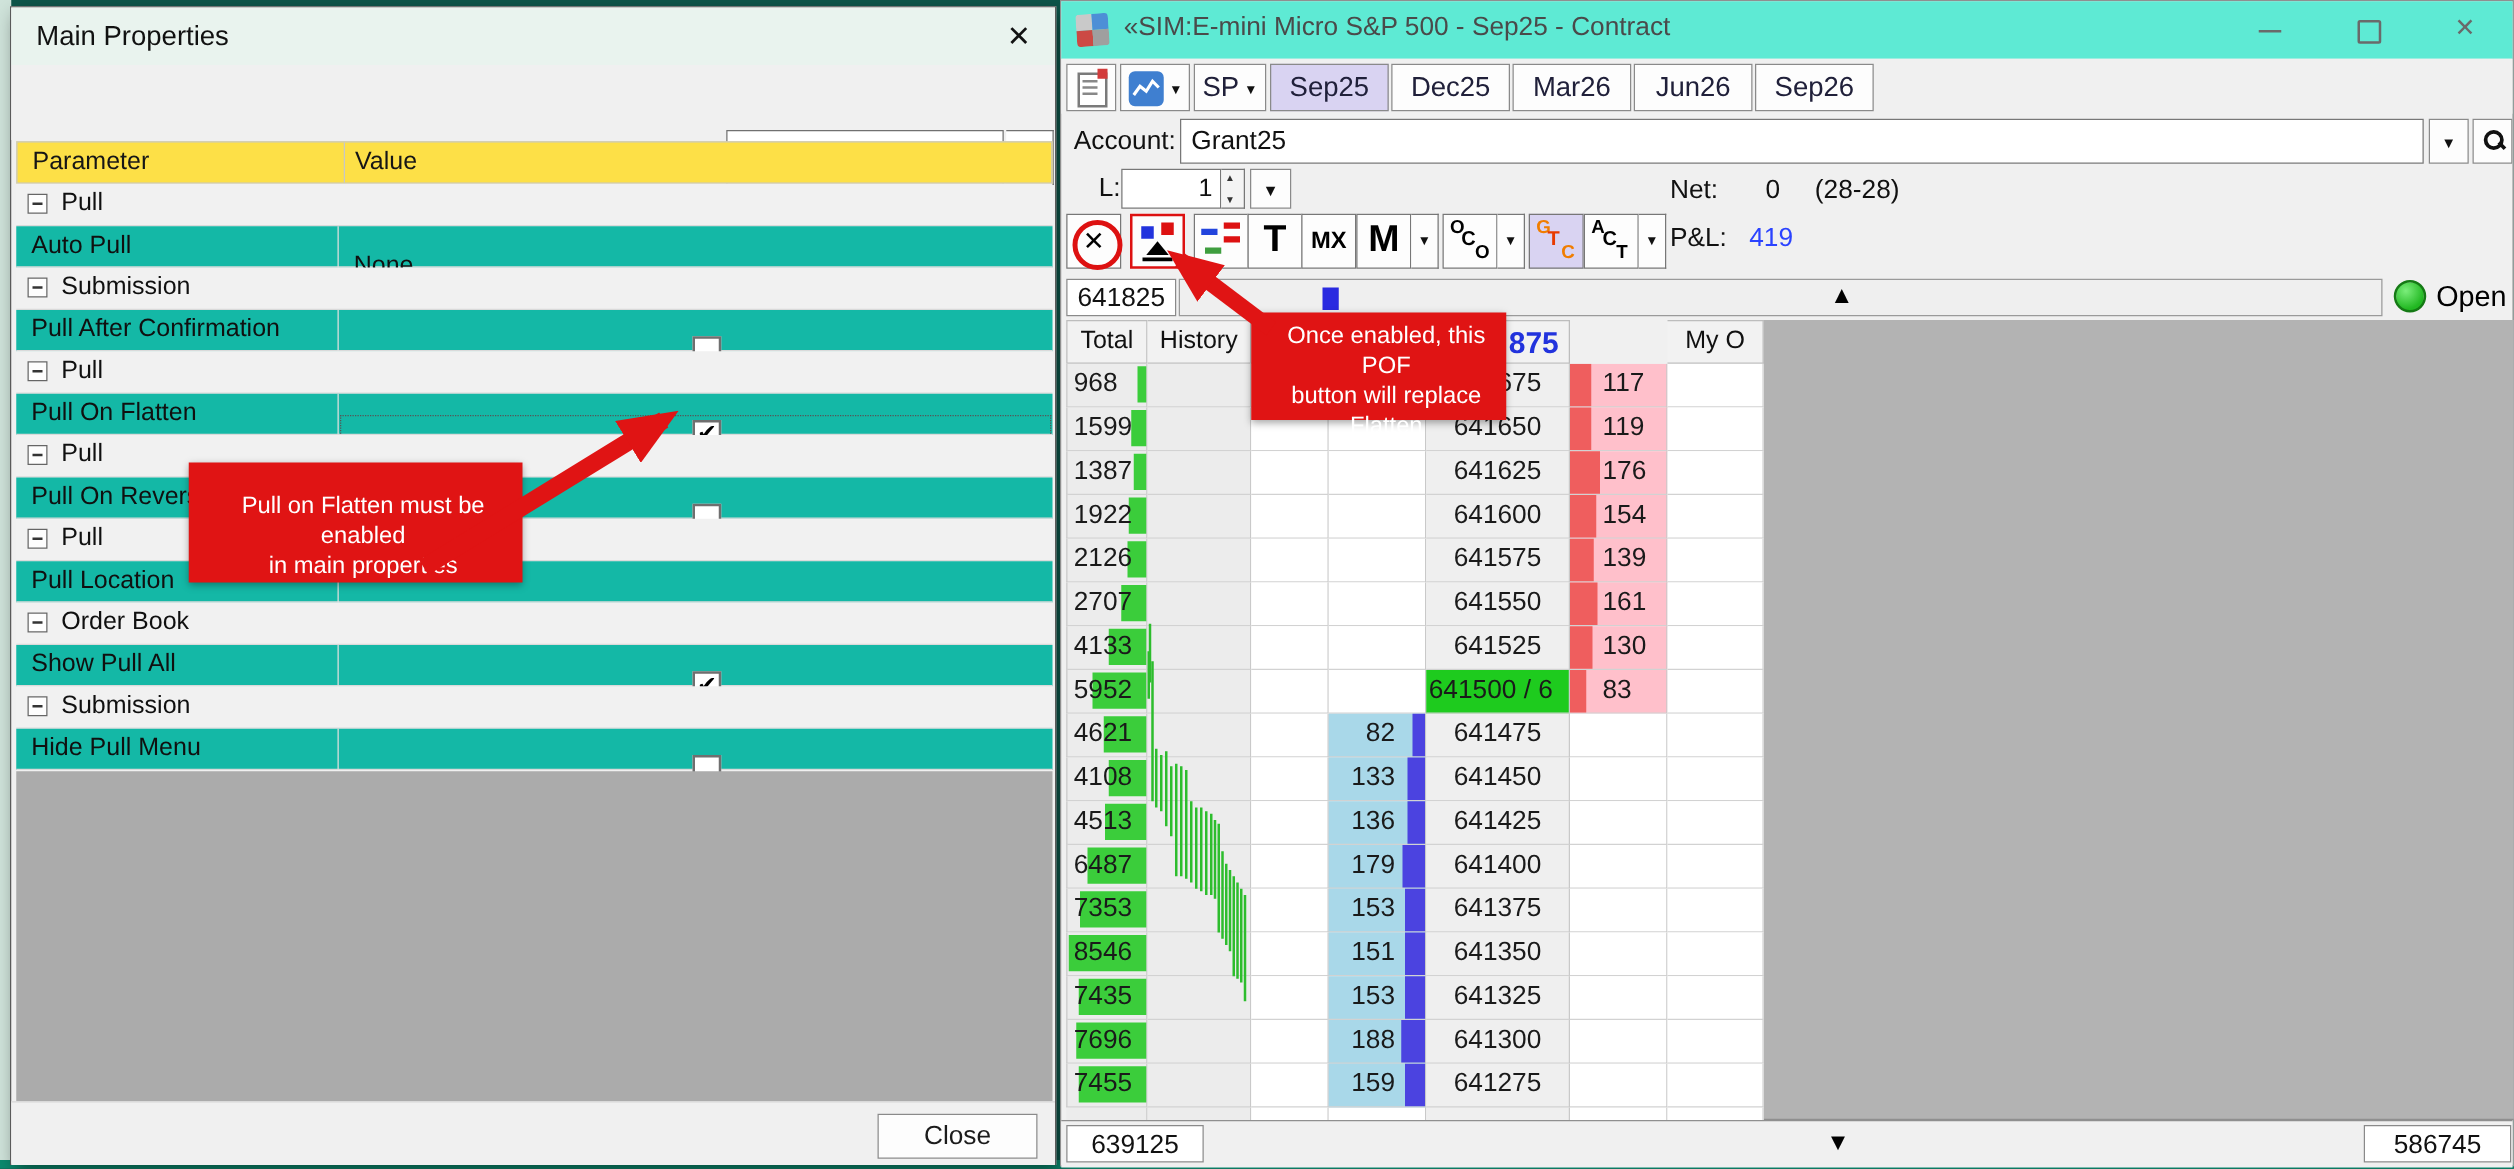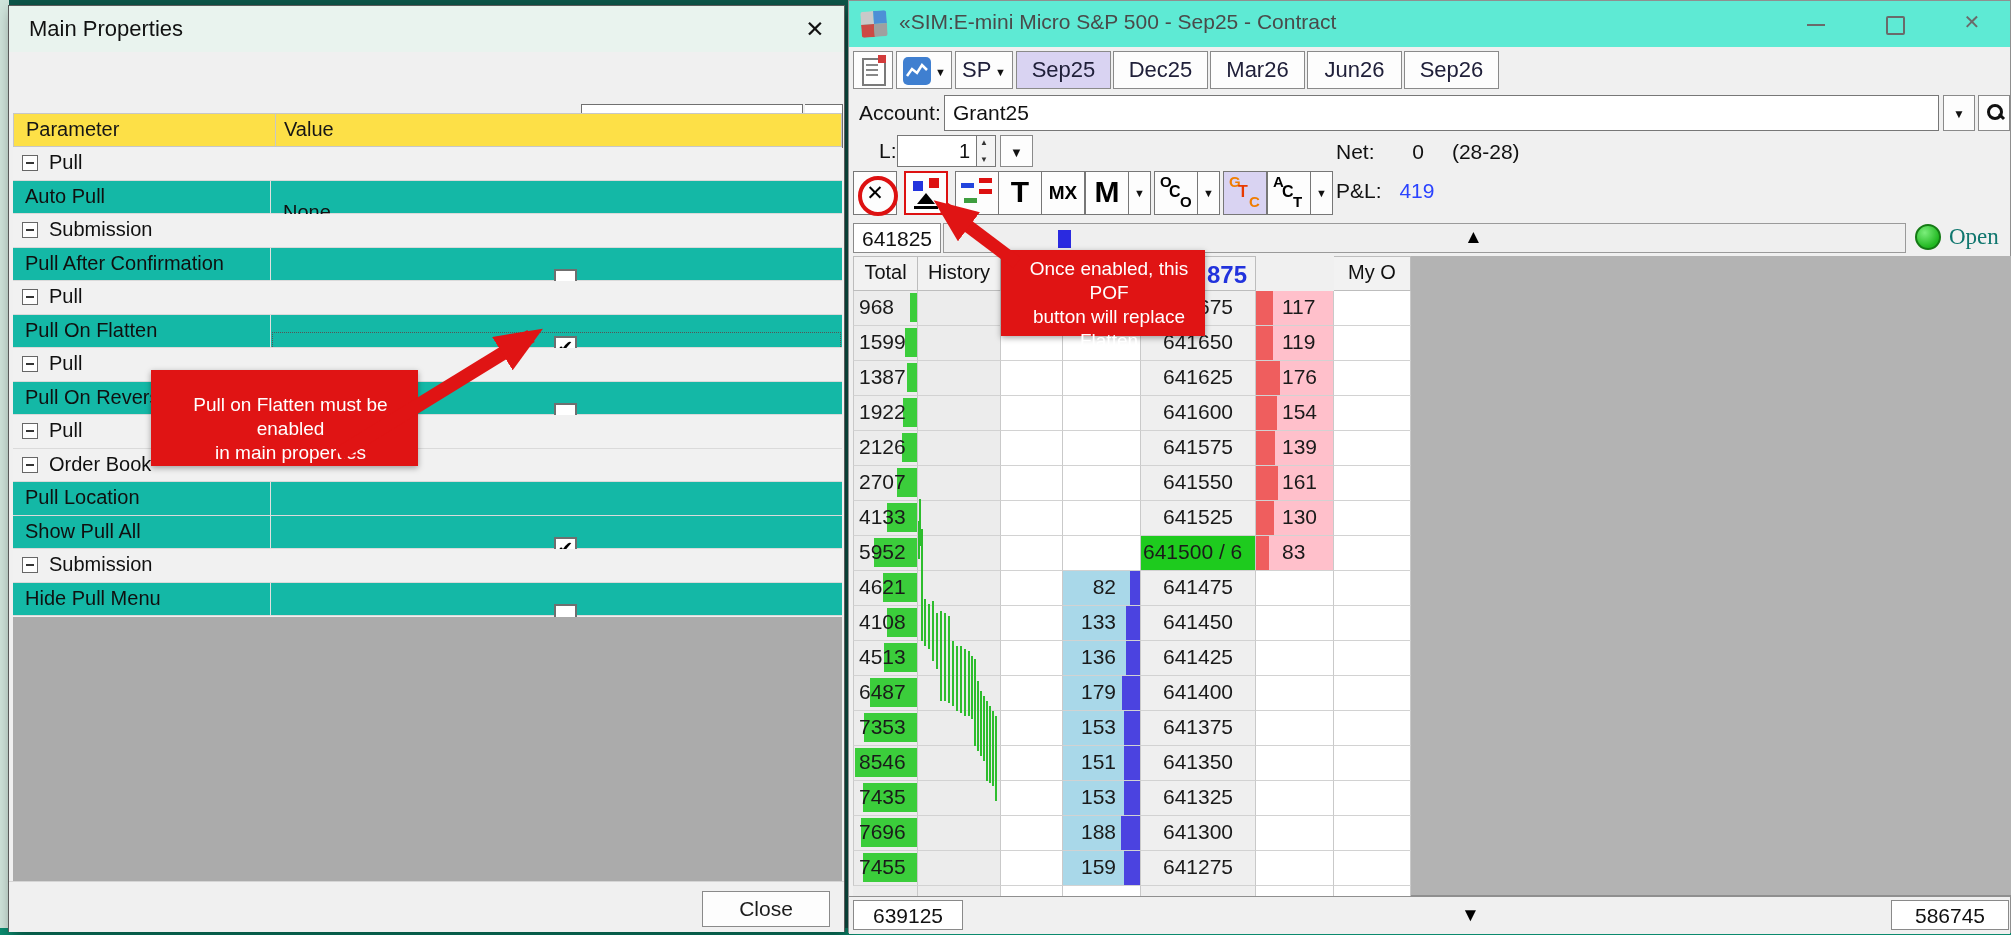--- a/index.html
+++ b/index.html
@@ -138,21 +138,21 @@
 
   .strip { position:absolute; left:0; height:32px; }
   .strip-box { position:absolute; top:2px; height:30px; background:#fff; border:1px solid #8a8a8a;
     font-size:21px; color:#111; text-align:center; padding-top:3px; }
   .range-track { position:absolute; top:2px; height:30px; background:#efefef; border:1px solid #9a9a9a; }
   .tri-up { position:absolute; font-size:19px; color:#000; top:5px; }
   .tri-dn { position:absolute; font-size:19px; color:#000; top:5px; }
   .bluemark { position:absolute; left:114px; top:8px; width:13px; height:18px; background:#2a2ae0; }
   .open-led { position:absolute; left:1066px; top:3px; width:26px; height:26px; border-radius:50%;
     background:radial-gradient(circle at 35% 30%, #7bee7b, #22b822 70%); border:2px solid #157a15; }
-  .open-txt { position:absolute; left:1100px; top:3px; font-size:23px; color:#0f766e;font-family:Liberation Serif, serif; }
+  .open-txt { position:absolute; left:1100px; top:3px; font-size:23px; color:#000000; }
 
   
   .lheader { position:absolute; left:0; top:255px; height:35px; width:100%; }
   .hcell { position:absolute; top:0; height:35px; background:#f2f2f2; border:1px solid #bdbdbd; border-left:none;
     font-size:20px; color:#111; text-align:center; padding-top:4px; }
   .hcell.first { border-left:1px solid #bdbdbd; }
   .hprice { color:#2233dd; font-weight:bold; font-size:24px; text-align:right; padding-right:8px; }
   #ladder { position:absolute; left:0; top:290px; width:562px; height:605px; overflow:hidden; }
   .colbg { position:absolute; top:0; height:605px; }
   .lrow { position:absolute; left:0; width:562px; height:35px; }
@@ -242,30 +242,30 @@
           <span class="plabel">Pull On Reverse</span>
           <span class="pdiv"></span>
           <div class="pval">
             <span class="cb"></span>
           </div>
         </div>
         <div class="prow pgroup">
           <span class="collapse"></span>
           <span class="glabel">Pull</span>
         </div>
-        <div class="prow pgroup">
-          <span class="collapse"></span>
-          <span class="glabel">Order Book</span>
-        </div>
         <div class="prow pitem">
           <span class="plabel">Pull Location</span>
           <span class="pdiv"></span>
           <div class="pval">
             <span class="vtext"></span>
           </div>
+        </div>
+        <div class="prow pgroup">
+          <span class="collapse"></span>
+          <span class="glabel">Order Book</span>
         </div>
         <div class="prow pitem">
           <span class="plabel">Show Pull All</span>
           <span class="pdiv"></span>
           <div class="pval">
             <span class="cb">✔</span>
           </div>
         </div>
         <div class="prow pgroup">
           <span class="collapse"></span>

